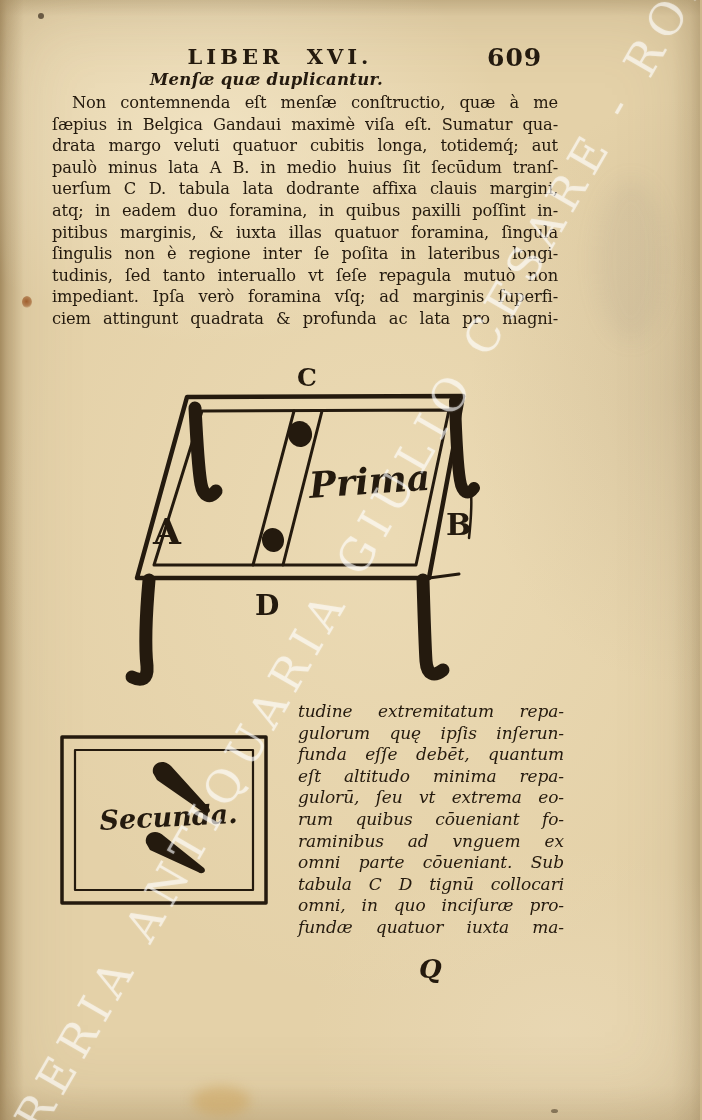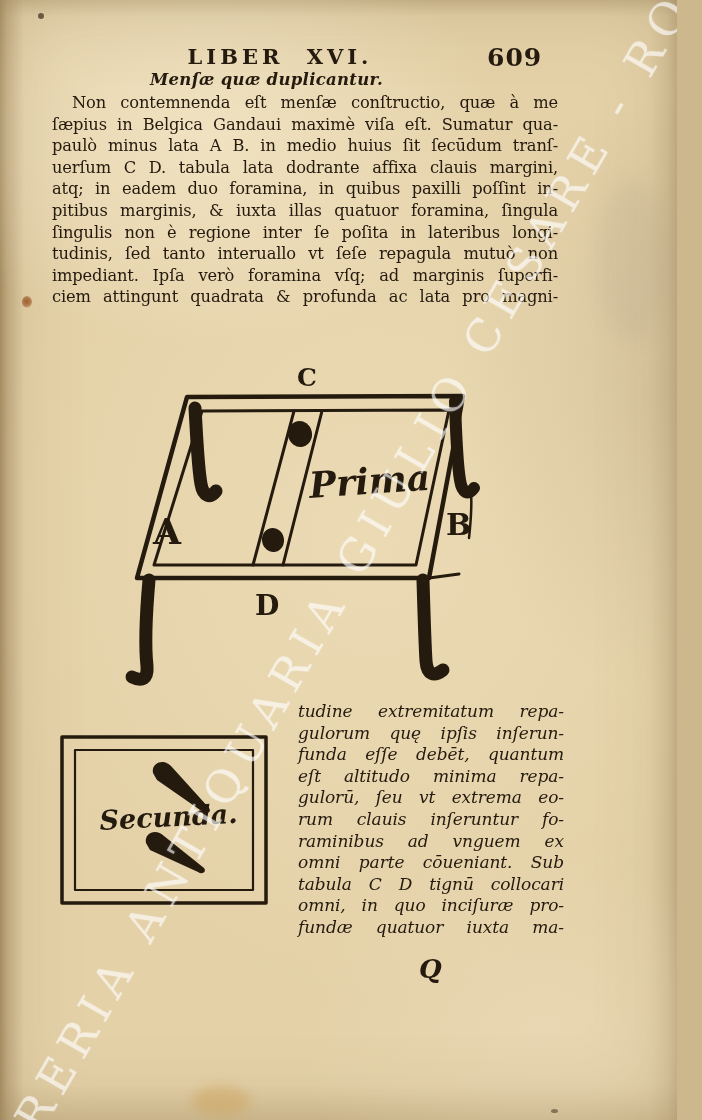--- a/index.html
+++ b/index.html
@@ -15,20 +15,21 @@
       radial-gradient(ellipse 420px 300px at 30% 12%, rgba(250,240,214,0.55), transparent 70%),
       radial-gradient(ellipse 520px 620px at 55% 48%, rgba(247,233,200,0.38), transparent 75%),
       radial-gradient(ellipse 360px 260px at 80% 92%, rgba(236,220,188,0.5), transparent 70%),
       radial-gradient(ellipse 300px 420px at 97% 35%, rgba(180,160,125,0.30), transparent 70%),
       linear-gradient(90deg, #ab9266 0px, rgba(171,146,102,0.55) 7px, rgba(171,146,102,0.0) 24px),
       linear-gradient(270deg, rgba(165,142,100,0.45) 0px, rgba(165,142,100,0.18) 10px, transparent 28px),
       linear-gradient(180deg, rgba(170,148,105,0.40) 0px, transparent 16px),
       linear-gradient(0deg, rgba(190,167,122,0.40) 0px, transparent 34px);
     box-shadow: inset 0 0 80px rgba(125,100,62,0.25);
     color:#241a0e;
+    padding-left:23px;
   }
   .ink{color:#241a0e;}
   .abs{position:absolute;}
 
   .running-header{
     left:168px;top:44px;width:224px;text-align:center;
     font-size:21px;font-weight:700;letter-spacing:4px;word-spacing:12px;
   }
   .page-number{left:487px;top:43px;font-size:25px;font-weight:600;letter-spacing:1px;text-align:center;}
   .chapter-heading{
@@ -89,20 +90,21 @@
 
 <div class="photo">
 
   <div class="abs running-header ink">LIBER XVI.</div>
   <div class="abs page-number ink">609</div>
   <div class="abs chapter-heading ink">Menſæ quæ duplicantur.</div>
 
   <div class="abs body-block">
     <div class="tline indent">Non contemnenda eſt menſæ conſtructio, quæ à me</div>
     <div class="tline">ſæpius in Belgica Gandaui maximè viſa eſt. Sumatur qua-</div>
+    <div class="tline">drata margo veluti quatuor cubitis longa, totidemq́; aut</div>
     <div class="tline">paulò minus lata A B. in medio huius ſit ſecūdum tranſ-</div>
     <div class="tline">uerſum C D. tabula lata dodrante affixa clauis margini,</div>
     <div class="tline">atq; in eadem duo foramina, in quibus paxilli poſſint in-</div>
     <div class="tline">pitibus marginis, &amp; iuxta illas quatuor foramina, ſingula</div>
     <div class="tline">ſingulis non è regione inter ſe poſita in lateribus longi-</div>
     <div class="tline">tudinis, ſed tanto interuallo vt ſeſe repagula mutuò non</div>
     <div class="tline">impediant.  Ipſa verò foramina vſq; ad marginis ſuperfi-</div>
     <div class="tline">ciem attingunt quadrata &amp; profunda ac lata pro magni-</div>
   </div>
 
@@ -138,21 +140,21 @@
     <path fill="#241a0e" d="M 96,117 C 94,107 106,102 114,110 L 154,142 C 157,146 152,149 148,146 L 100,124 C 95,121 96,117 Z"></path>
     <text class="fig-caption" x="50" y="104" font-size="27" transform="rotate(-3 50 104)">Secunda.</text>
   </svg>
 
   <div class="abs right-col">
     <div class="tline">tudine extremitatum repa-</div>
     <div class="tline">gulorum quę ipſis inſerun-</div>
     <div class="tline">funda eſſe debēt, quantum</div>
     <div class="tline">eſt altitudo minima repa-</div>
     <div class="tline">gulorū, ſeu vt extrema eo-</div>
-    <div class="tline">rum clauis inſeruntur fo-</div>
+    <div class="tline">rum quibus cōueniant fo-</div>
     <div class="tline">raminibus ad vnguem ex</div>
     <div class="tline">omni parte cōueniant. Sub</div>
     <div class="tline">tabula C D tignū collocari</div>
     <div class="tline">omni, in quo inciſuræ pro-</div>
     <div class="tline">fundæ quatuor iuxta ma-</div>
   </div>
 
   <div class="abs catchword ink">Q</div>
 
   <div class="abs foxing-dot"></div>

